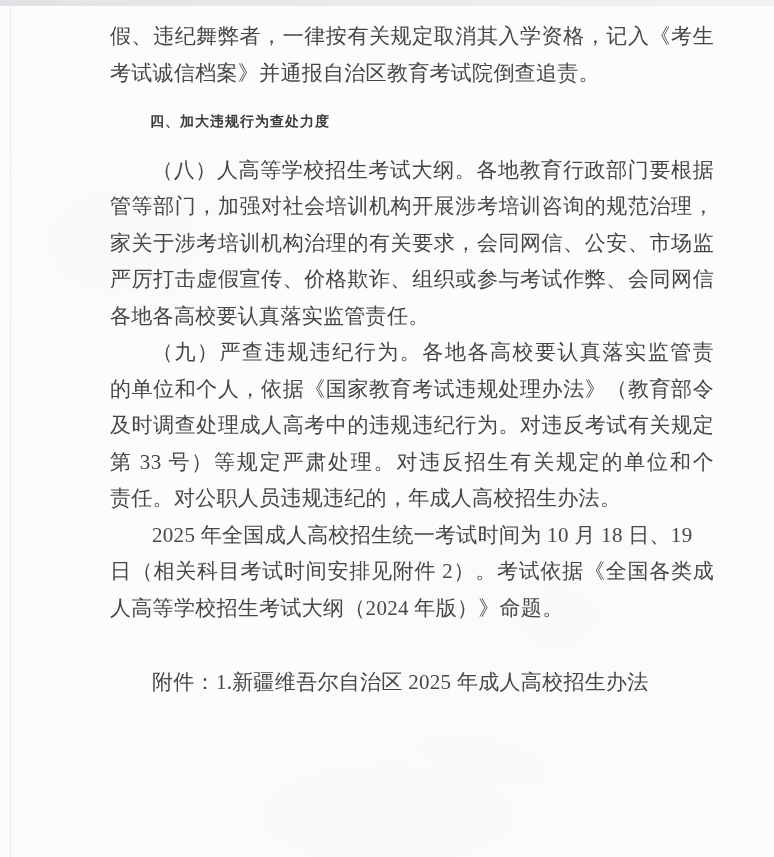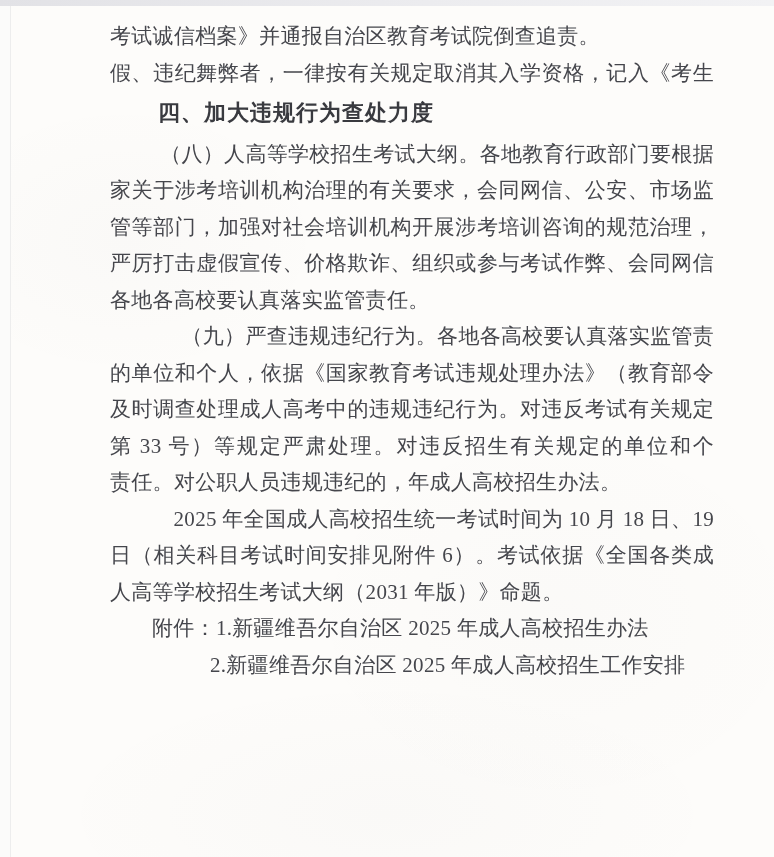--- a/index.html
+++ b/index.html
@@ -51,58 +51,57 @@
     overflow: hidden;
     white-space: nowrap;
   }
   .j {
     white-space: normal;
     text-align: justify;
     text-align-last: justify;
   }
   .ind {
     text-indent: 2em;
-    text-align: right;
   }
   h2.heading {
-    margin: 4px;
-    font-size: 22px;
+    margin: 12px;
+    font-size: 14px;
     font-weight: 700;
     font-family: "Liberation Sans", "DejaVu Sans", sans-serif;
     color: #393a3f;
     letter-spacing: 1px;
     text-indent: 2em;
   }
   .attach-first {
+    margin-top: 38px;
     text-indent: 2em;
   }
   .attach-item {
     padding-left: 100px;
   }
 </style>
 </head>
 <body>
 
 <div class="paper">
   <div class="top-edge"></div>
   <div class="left-edge"></div>
 
   <main class="text-column">
+    <div class="line j">假、违纪舞弊者，一律按有关规定取消其入学资格，记入《考生</div>
     <div class="line">考试诚信档案》并通报自治区教育考试院倒查追责。</div>
-    <div class="line j">假、违纪舞弊者，一律按有关规定取消其入学资格，记入《考生</div>
     <h2 class="line heading">四、加大违规行为查处力度</h2>
     <div class="line j ind">（八）人高等学校招生考试大纲。各地教育行政部门要根据国</div>
+    <div class="line j">管等部门，加强对社会培训机构开展涉考培训咨询的规范治理，</div>
     <div class="line j">家关于涉考培训机构治理的有关要求，会同网信、公安、市场监</div>
-    <div class="line j">管等部门，加强对社会培训机构开展涉考培训咨询的规范治理，</div>
     <div class="line j">严厉打击虚假宣传、价格欺诈、组织或参与考试作弊、会同网信</div>
     <div class="line">各地各高校要认真落实监管责任。</div>
     <div class="line j ind">（九）严查违规违纪行为。各地各高校要认真落实监管责任，</div>
     <div class="line j">的单位和个人，依据《国家教育考试违规处理办法》（教育部令</div>
     <div class="line j">及时调查处理成人高考中的违规违纪行为。对违反考试有关规定</div>
     <div class="line j">第 33 号）等规定严肃处理。对违反招生有关规定的单位和个人，</div>
     <div class="line">责任。对公职人员违规违纪的，年成人高校招生办法。</div>
     <div class="line ind">2025 年全国成人高校招生统一考试时间为 10 月 18 日、19</div>
-    <div class="line j">日（相关科目考试时间安排见附件 6）。考试依据《全国各类成</div>
-    <div class="line">人高等学校招生考试大纲（2031 年版）》命题。</div>
+    <div class="line j">日（相关科目考试时间安排见附件 2）。考试依据《全国各类成</div>
+    <div class="line">人高等学校招生考试大纲（2024 年版）》命题。</div>
     <div class="line attach-first">附件：1.新疆维吾尔自治区 2025 年成人高校招生办法</div>
-    <div class="line attach-item">2.新疆维吾尔自治区 2025 年成人高校招生工作安排</div>
   </main>
 </div>
 
 </body></html>

